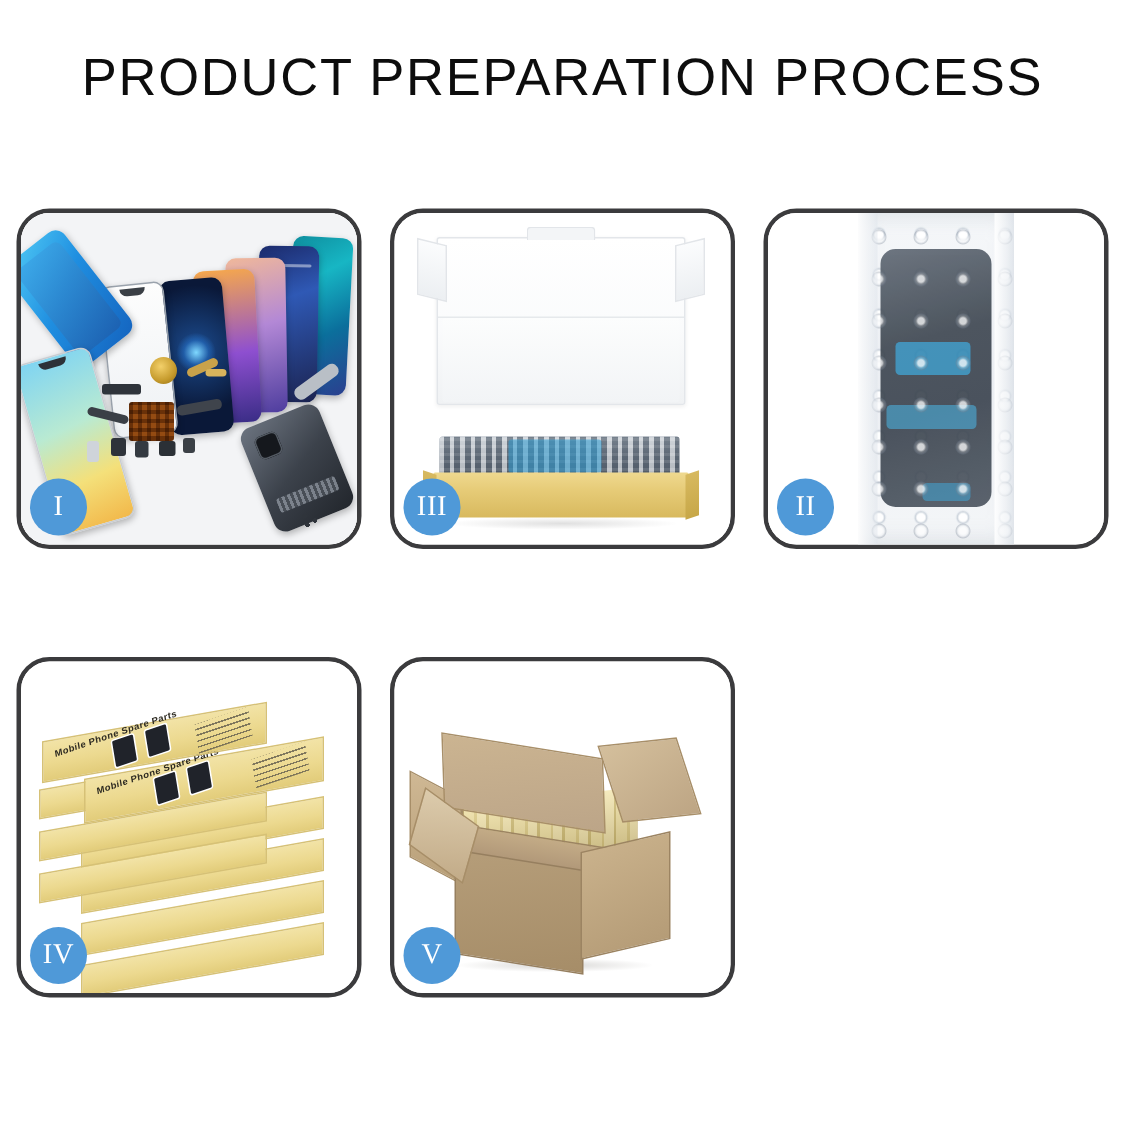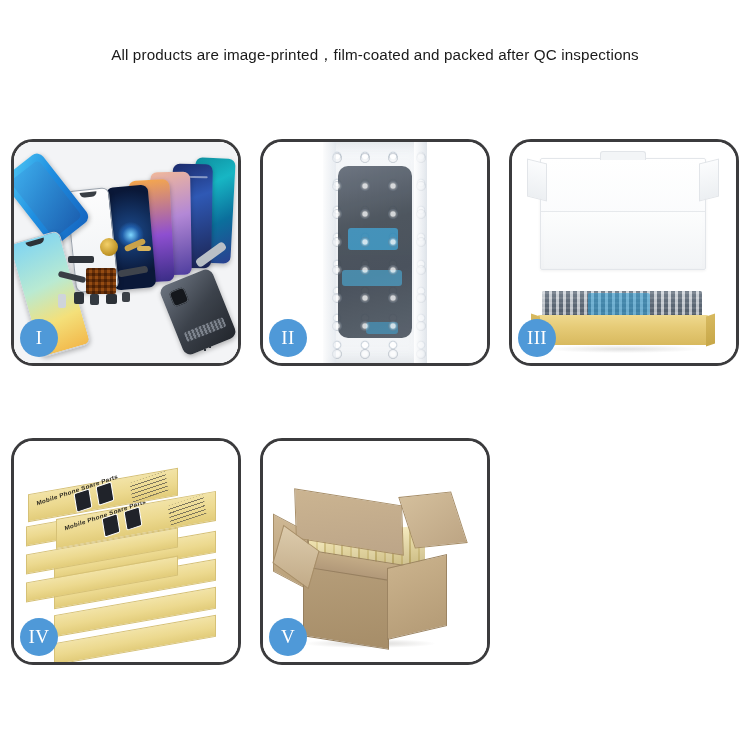--- a/index.html
+++ b/index.html
@@ -428,21 +428,21 @@
     position:absolute; left:44px; bottom:14px; width:130px; height:8px;
     background: radial-gradient(ellipse at center, rgba(60,55,45,.16), transparent 72%); z-index:1;
   }
 </style>
 </head>
 <body>
 
 <div id="page">
 
   <div class="header">
-    <div class="subtitle">All products are image-printed，film-coated and packed after QC inspections</div>
+    <div class="title">PRODUCT PREPARATION PROCESS</div>
   </div>
 
   <div class="grid">
 
     <div class="panel">
       <div class="panel-inner">
         <div class="p1-bg"></div>
         <div class="phone ph-fan5"></div>
         <div class="phone ph-fan4">
             <div class="notchbar"></div>
@@ -476,52 +476,52 @@
         <div class="part pt-sq4"></div>
         <div class="part pt-tray"></div>
         <div class="part pt-tool"></div>
         <div class="part pt-dots"></div>
       </div>
       <div class="badge">I</div>
     </div>
 
     <div class="panel">
       <div class="panel-inner">
+        <div class="mb-lid">
+          <div class="tab"></div>
+            <div class="earL"></div>
+            <div class="earR"></div>
+            <div class="crease"></div>
+        </div>
+        <div class="mb-foam"></div>
+        <div class="mb-contents">
+          <div class="teal"></div>
+        </div>
+        <div class="mb-base">
+          <div class="sideL"></div>
+            <div class="sideR"></div>
+        </div>
+        <div class="mb-shadow"></div>
+      </div>
+      <div class="badge">III</div>
+    </div>
+
+    <div class="panel">
+      <div class="panel-inner">
         <div class="bubble-sleeve"></div>
         <div class="part-inside">
           <div class="tealA"></div>
             <div class="tealB"></div>
             <div class="tealC"></div>
         </div>
         <div class="bubble-overlay"></div>
         <div class="sleeve-edgeL"></div>
         <div class="sleeve-edgeR"></div>
       </div>
       <div class="badge">II</div>
-    </div>
-
-    <div class="panel">
-      <div class="panel-inner">
-        <div class="mb-lid">
-          <div class="tab"></div>
-            <div class="earL"></div>
-            <div class="earR"></div>
-            <div class="crease"></div>
-        </div>
-        <div class="mb-foam"></div>
-        <div class="mb-contents">
-          <div class="teal"></div>
-        </div>
-        <div class="mb-base">
-          <div class="sideL"></div>
-            <div class="sideR"></div>
-        </div>
-        <div class="mb-shadow"></div>
-      </div>
-      <div class="badge">III</div>
     </div>
 
     <div class="panel">
       <div class="panel-inner">
         <div class="stack">
           <div class="kbox kb-r7"></div>
           <div class="kbox kb-r6"></div>
           <div class="kbox kb-r5"></div>
           <div class="kbox kb-r4"></div>
           <div class="kbox kb-r3"></div>

